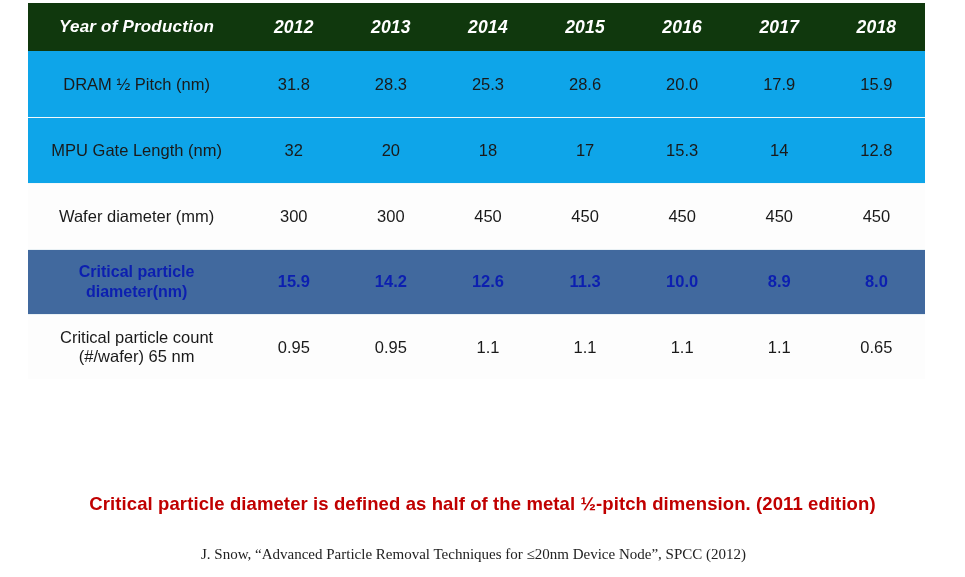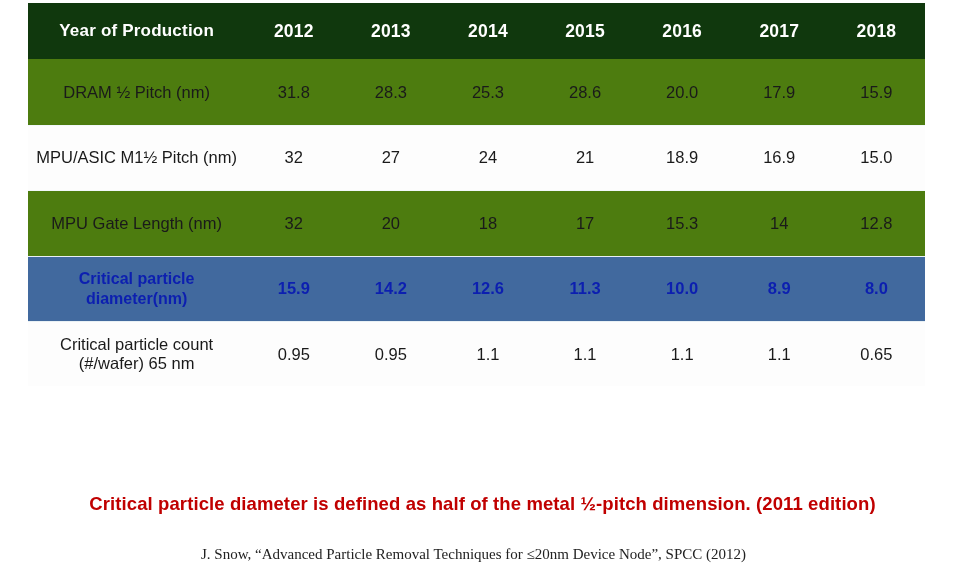--- a/index.html
+++ b/index.html
@@ -43,34 +43,35 @@
     margin: 0;
     vertical-align: middle;
     box-sizing: border-box;
   }
 
   
   thead tr {
     background: #10380D;
   }
   thead th {
-    height: 56px;
+    height: 48px;
     color: #FFFFFF;
     font-weight: bold;
     font-size: 17.5px;
     text-align: center;
     letter-spacing: 0.2px;
+    font-style: italic;
   }
   thead th.hdr-label {
     font-size: 17px;
     padding-left: 6px;
   }
 
   
-  tbody tr.row-teal   { background: #4d7c0f; }
+  tbody tr.row-teal   { background: #0ea5e9; }
   tbody tr.row-white  { background: #FDFDFD; }
   tbody tr.row-accent { background: #41699E; }
 
   tbody td {
     font-size: 16.5px;
     color: #1A1A1A;
     text-align: center;
     line-height: 1.12;
   }
   tbody td.label-cell {
@@ -162,42 +163,42 @@
         <td class="label-cell">DRAM ½ Pitch (nm)</td>
         <td>31.8</td>
         <td>28.3</td>
         <td>25.3</td>
         <td>28.6</td>
         <td>20.0</td>
         <td>17.9</td>
         <td>15.9</td>
       </tr>
 
-      <tr class="row-white r-h2">
-        <td class="label-cell">MPU/ASIC M1½ Pitch (nm)</td>
-        <td>32</td>
-        <td>27</td>
-        <td>24</td>
-        <td>21</td>
-        <td>18.9</td>
-        <td>16.9</td>
-        <td>15.0</td>
-      </tr>
 
       <tr class="row-teal r-h1">
         <td class="label-cell">MPU Gate Length (nm)</td>
         <td>32</td>
         <td>20</td>
         <td>18</td>
         <td>17</td>
         <td>15.3</td>
         <td>14</td>
         <td>12.8</td>
       </tr>
 
+      <tr class="row-white r-h1">
+        <td class="label-cell">Wafer diameter (mm)</td>
+        <td>300</td>
+        <td>300</td>
+        <td>450</td>
+        <td>450</td>
+        <td>450</td>
+        <td>450</td>
+        <td>450</td>
+      </tr>
 
       <tr class="row-accent r-h2">
         <td class="label-cell">Critical particle diameter(nm)</td>
         <td>15.9</td>
         <td>14.2</td>
         <td>12.6</td>
         <td>11.3</td>
         <td>10.0</td>
         <td>8.9</td>
         <td>8.0</td>

